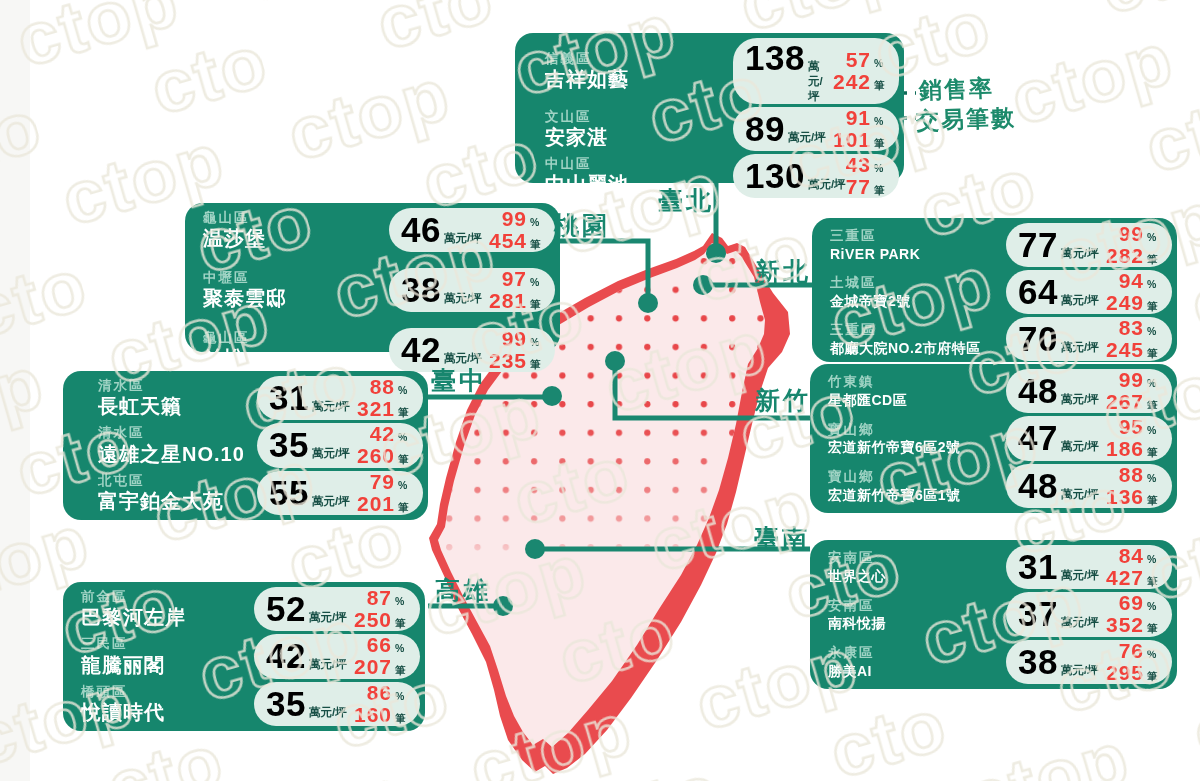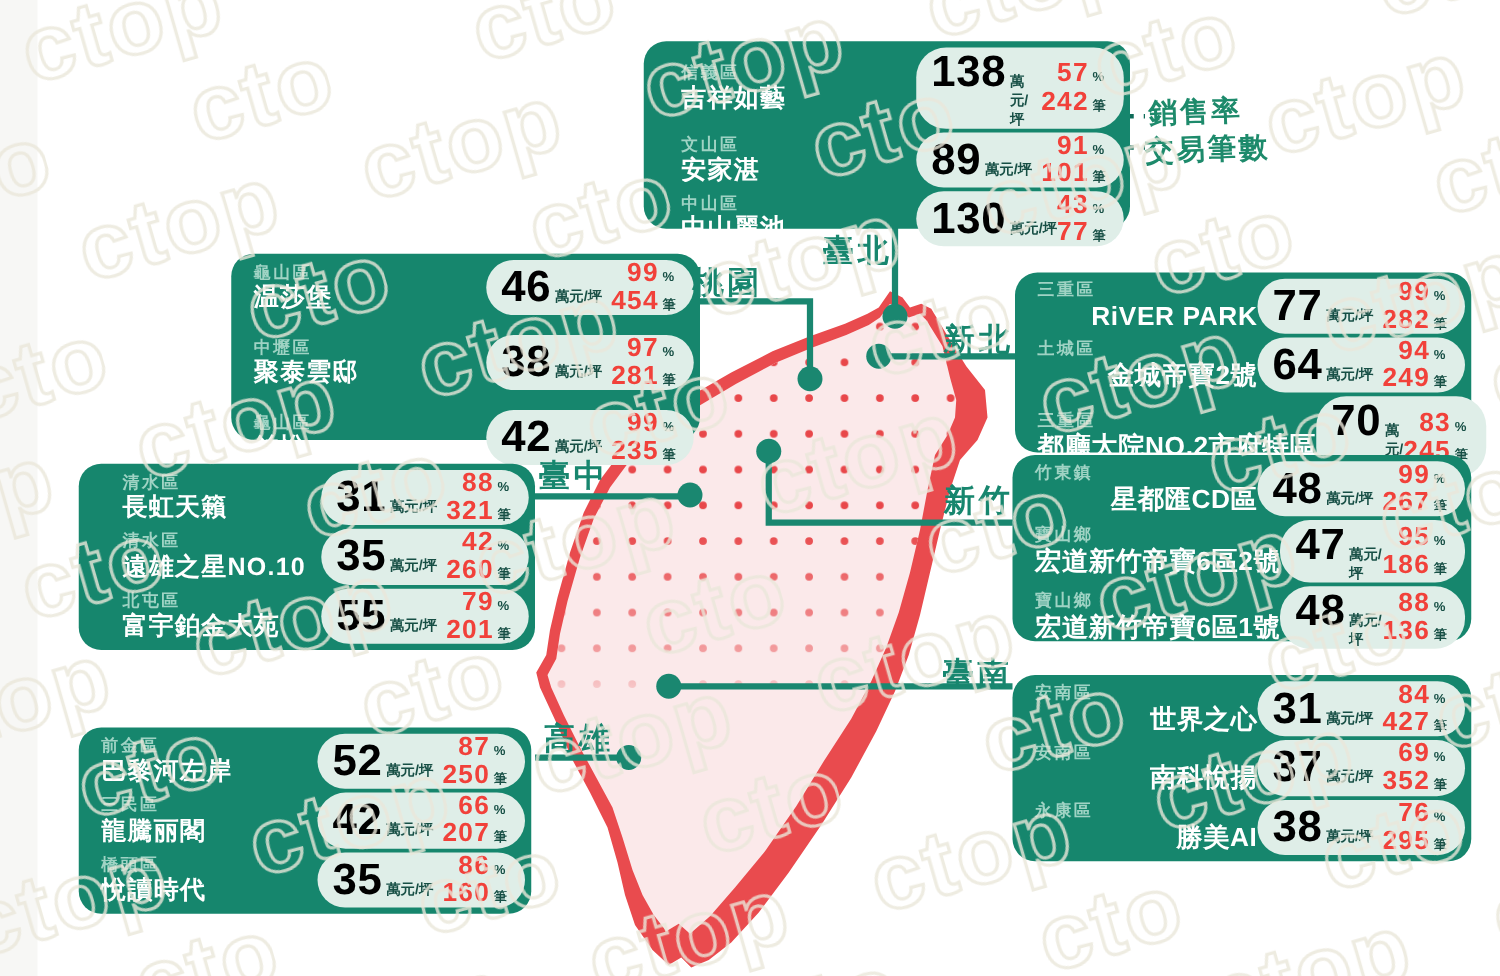--- a/index.html
+++ b/index.html
@@ -16,21 +16,21 @@
   .panel{
     position:absolute;background:#16866D;border-radius:18px;
     padding:5px;box-sizing:border-box;display:flex;flex-direction:column;gap:3px;
     z-index:2;
   }
   .row{flex:1;display:flex;align-items:stretch;}
   .row-label{flex:1;display:flex;flex-direction:column;justify-content:center;padding-left:13px;line-height:1.15;white-space:nowrap;}
   .pad-lg .row-label{padding-left:25px;}
   .district{font-size:13.5px;font-weight:bold;color:#9FD3C4;letter-spacing:2px;margin-bottom:2px;}
   .name{font-size:20px;font-weight:bold;color:#ffffff;letter-spacing:1px;}
-  .panel-right .name{font-size:21px;letter-spacing:0.5px;text-align:right;}
+  .panel-right .name{font-size:14px;letter-spacing:0.5px;}
   .card{
     width:166px;background:#DFEEE8;border-radius:24px;
     display:flex;align-items:center;box-sizing:border-box;
     padding:0 10px 0 12px;
   }
   .price-wrap{display:flex;align-items:baseline;}
   .price{font-size:35px;font-weight:bold;color:#000000;letter-spacing:0.5px;}
   .unit{font-size:11.5px;font-weight:bold;color:#174F45;margin-left:3px;}
   .stats{margin-left:auto;display:flex;flex-direction:column;justify-content:center;gap:0px;}
   .stat{display:flex;justify-content:flex-end;align-items:baseline;gap:3px;line-height:1.05;}

